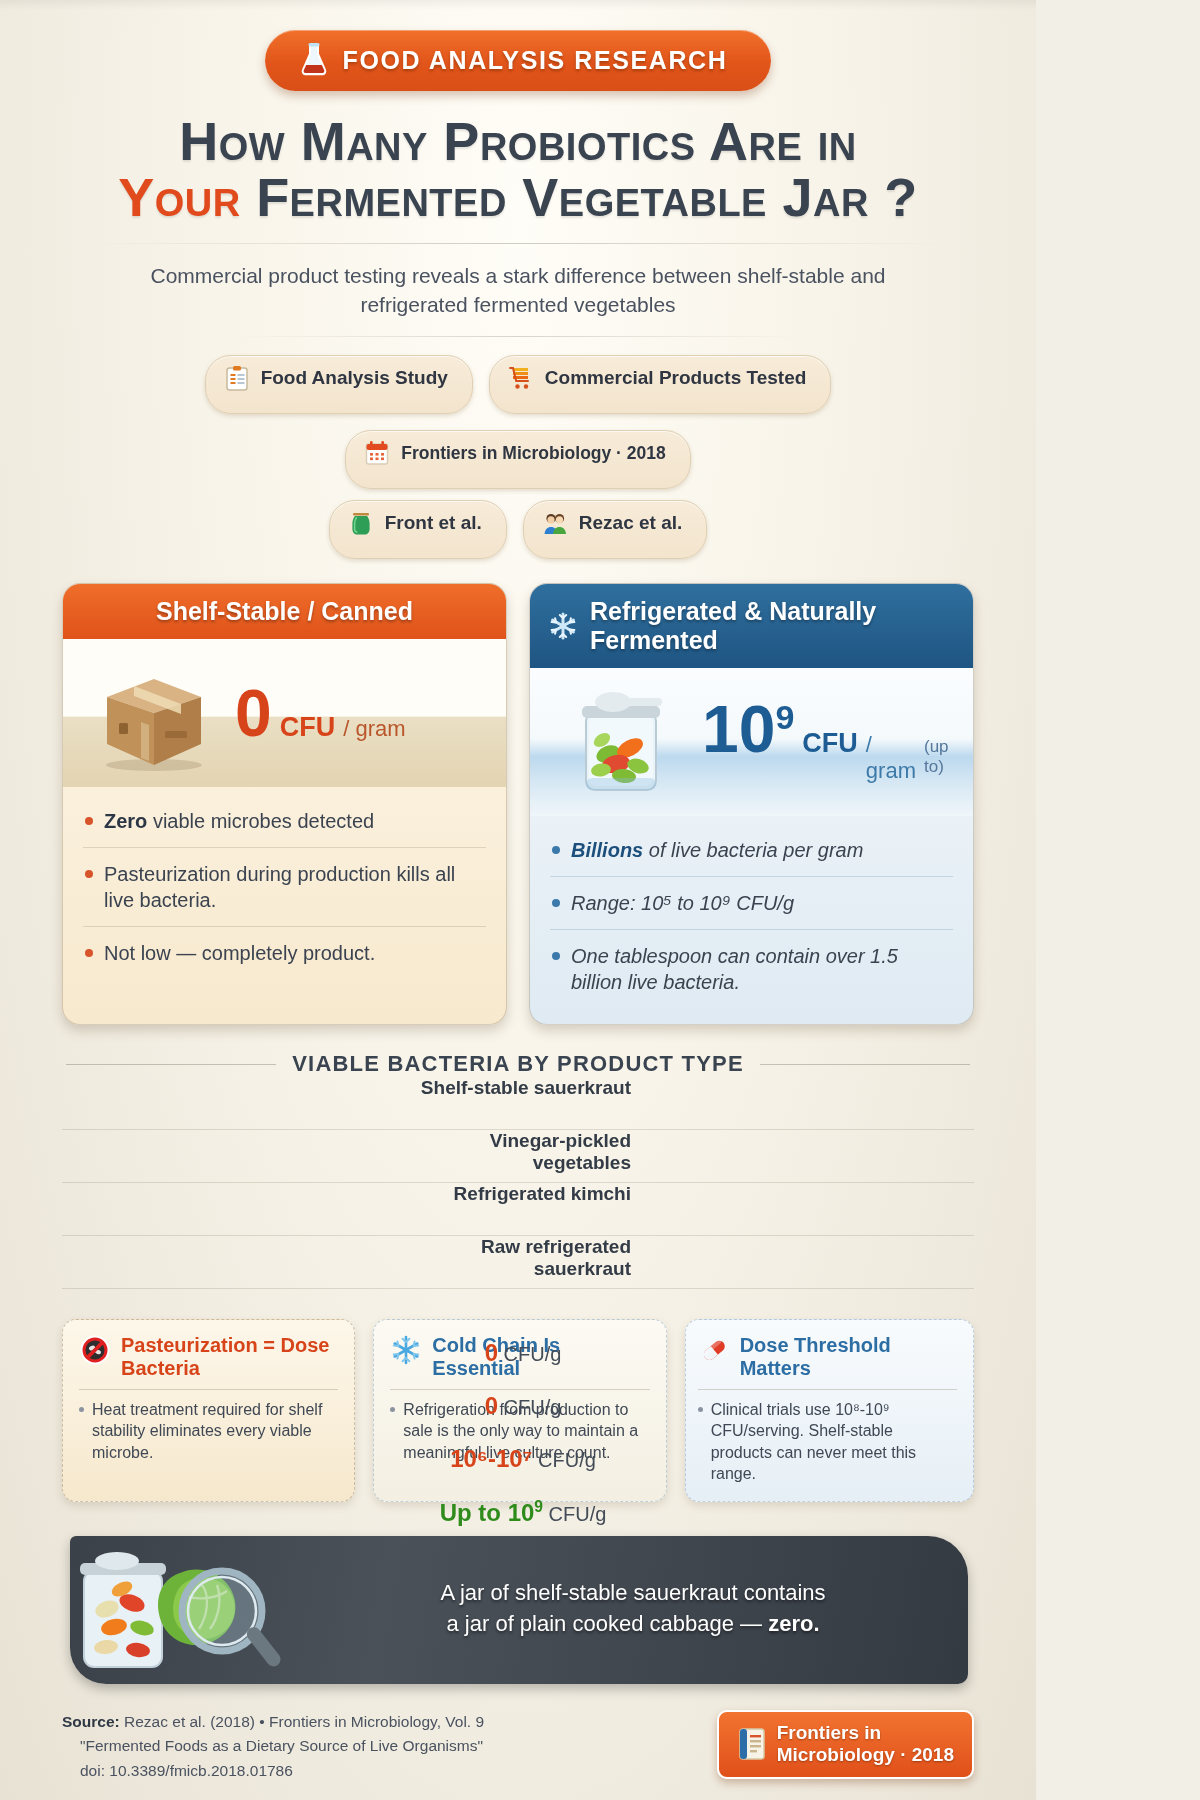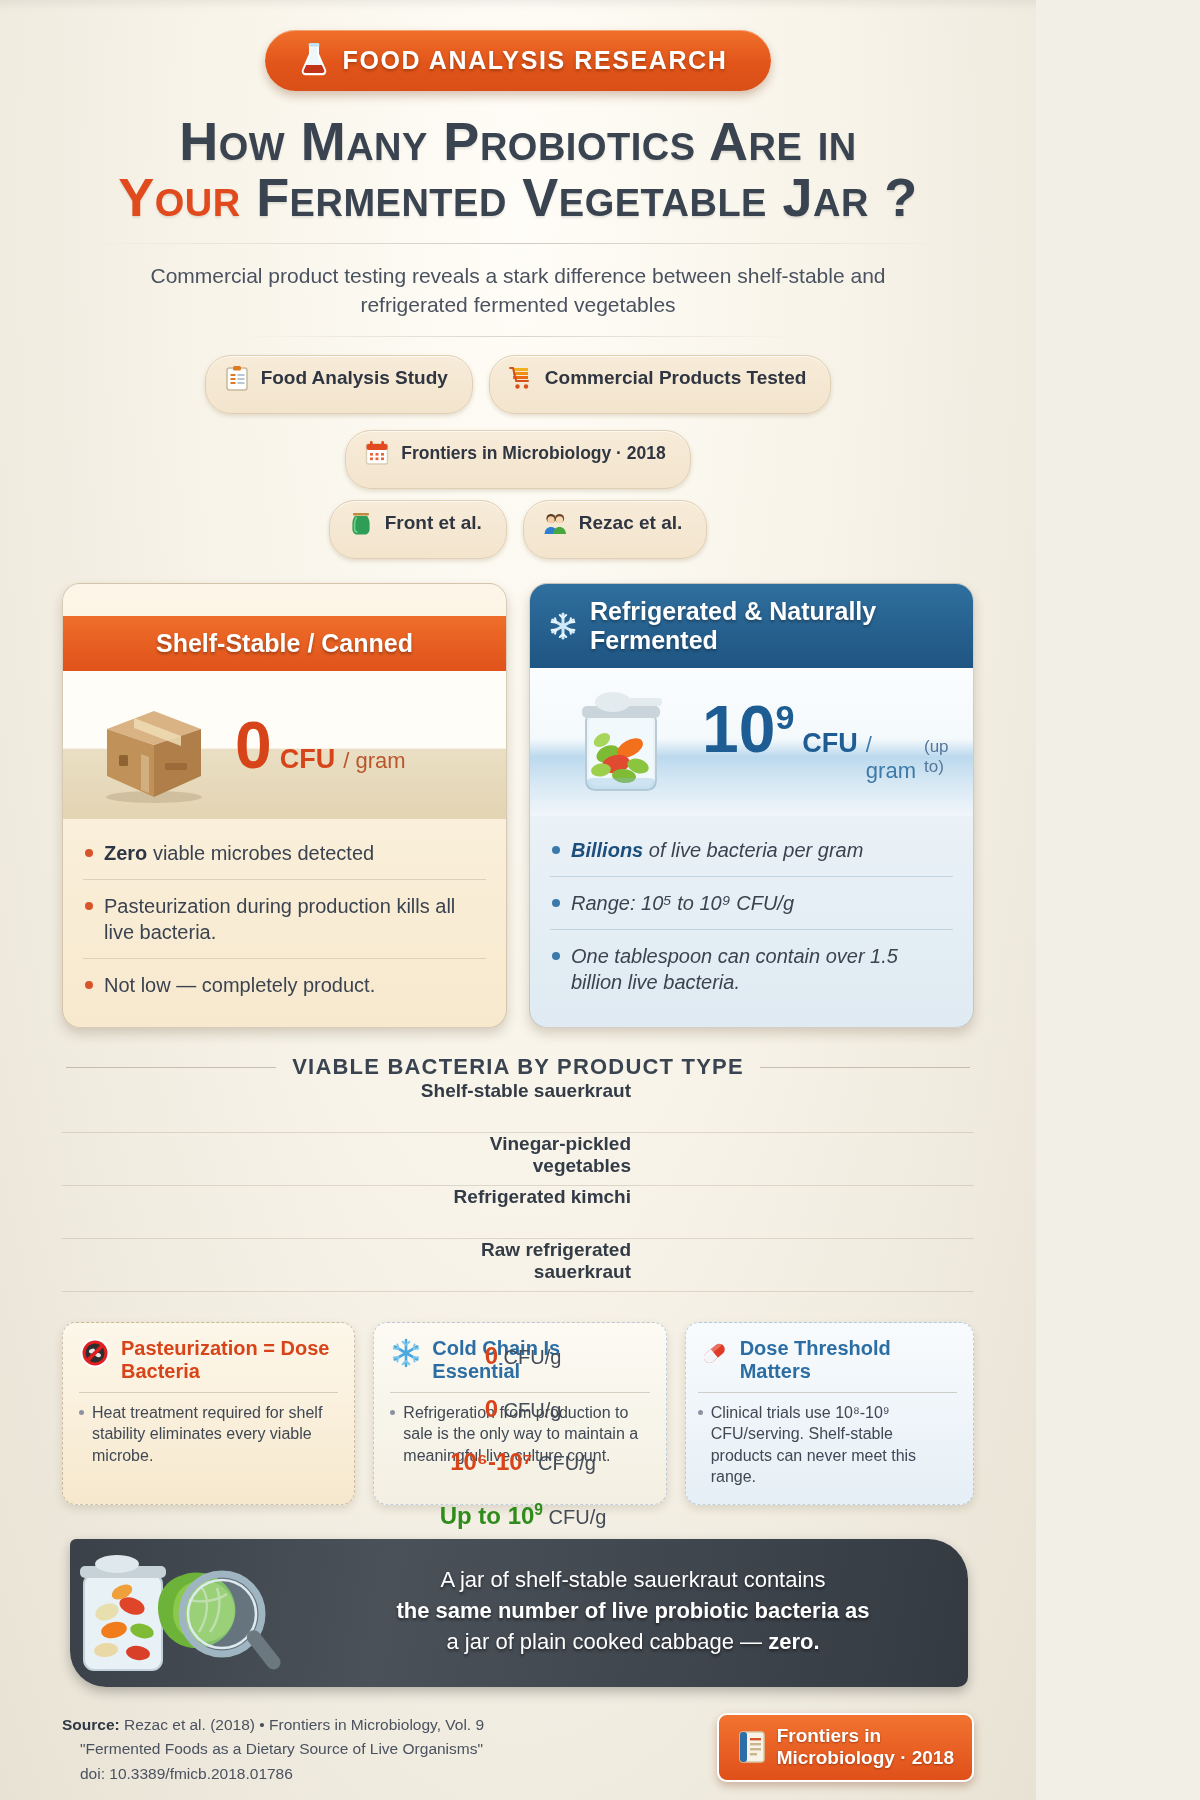--- a/index.html
+++ b/index.html
@@ -94,21 +94,21 @@
     border: 1.5px solid rgba(150,130,100,0.35);
   }
   .card.left  { background: linear-gradient(180deg,#fdf6e8 0%, #f7e9ce 100%); }
   .card.right { background: linear-gradient(180deg,#f6fafd 0%, #dfeaf2 100%); }
 
   .card-head {
     padding: 13px 18px; display: flex; align-items: center; gap: 12px;
     color: #fff; font-size: 25px; font-weight: bold;
     text-shadow: 0 2px 3px rgba(0,0,0,.32);
   }
-  .card.left  .card-head { background: linear-gradient(180deg,#ef6e2a 0%, #e0521a 100%); justify-content:center;margin-top:32px; }
+  .card.left  .card-head { background: linear-gradient(180deg,#ef6e2a 0%, #e0521a 100%); justify-content:center; }
   .card.right .card-head { background: linear-gradient(180deg,#2f6f9e 0%, #1f5582 100%); }
 
   .stat-band {
     position: relative; height: 148px;
     display: flex; align-items: center; gap: 6px; padding: 0 16px;
   }
   .card.left .stat-band {
     background: linear-gradient(180deg,#fffdf7 0%,#fffdf7 52%, #eadfc4 53%, #e3d4b2 100%);
   }
   .card.right .stat-band {
@@ -560,21 +560,20 @@
           <path d="M126 48c17-9 39-1 45 17 6 18-4 35-21 40-17 4-34-5-38-21-3-16 3-31 14-36z" fill="#8bc94a"></path>
           <path d="M140 52c8 10 6 30-3 44M155 52c5 14 2 32-7 44M127 64c12 3 28 1 38-6" fill="none" stroke="#c9e2a0" stroke-width="2.4" opacity=".85"></path>
           <circle cx="160" cy="78" r="40" fill="rgba(190,225,240,0.28)" stroke="#9fb6c2" stroke-width="7"></circle>
           <circle cx="160" cy="78" r="34" fill="none" stroke="#dfeaf0" stroke-width="2.5"></circle>
           <rect x="182" y="100" width="14" height="46" rx="7" fill="#6b7880" transform="rotate(-38 182 100)"></rect>
         </g>
       </svg>
     </span>
     <div class="quote-text">
       <div class="q1">A jar of shelf-stable sauerkraut contains</div>
-      <div>the same number of live probiotic bacteria as</div>
       <div><span class="q1">a jar of plain cooked cabbage — </span><span>zero.</span></div>
     </div>
   </div>
 
   <div class="footer">
     <div class="src">
       <div class="l1"><b>Source:</b><span> Rezac et al. (2018) • Frontiers in Microbiology, Vol. 9</span></div>
       <div class="l2">"Fermented Foods as a Dietary Source of Live Organisms"</div>
       <div class="l3">doi: 10.3389/fmicb.2018.01786</div>
     </div>

